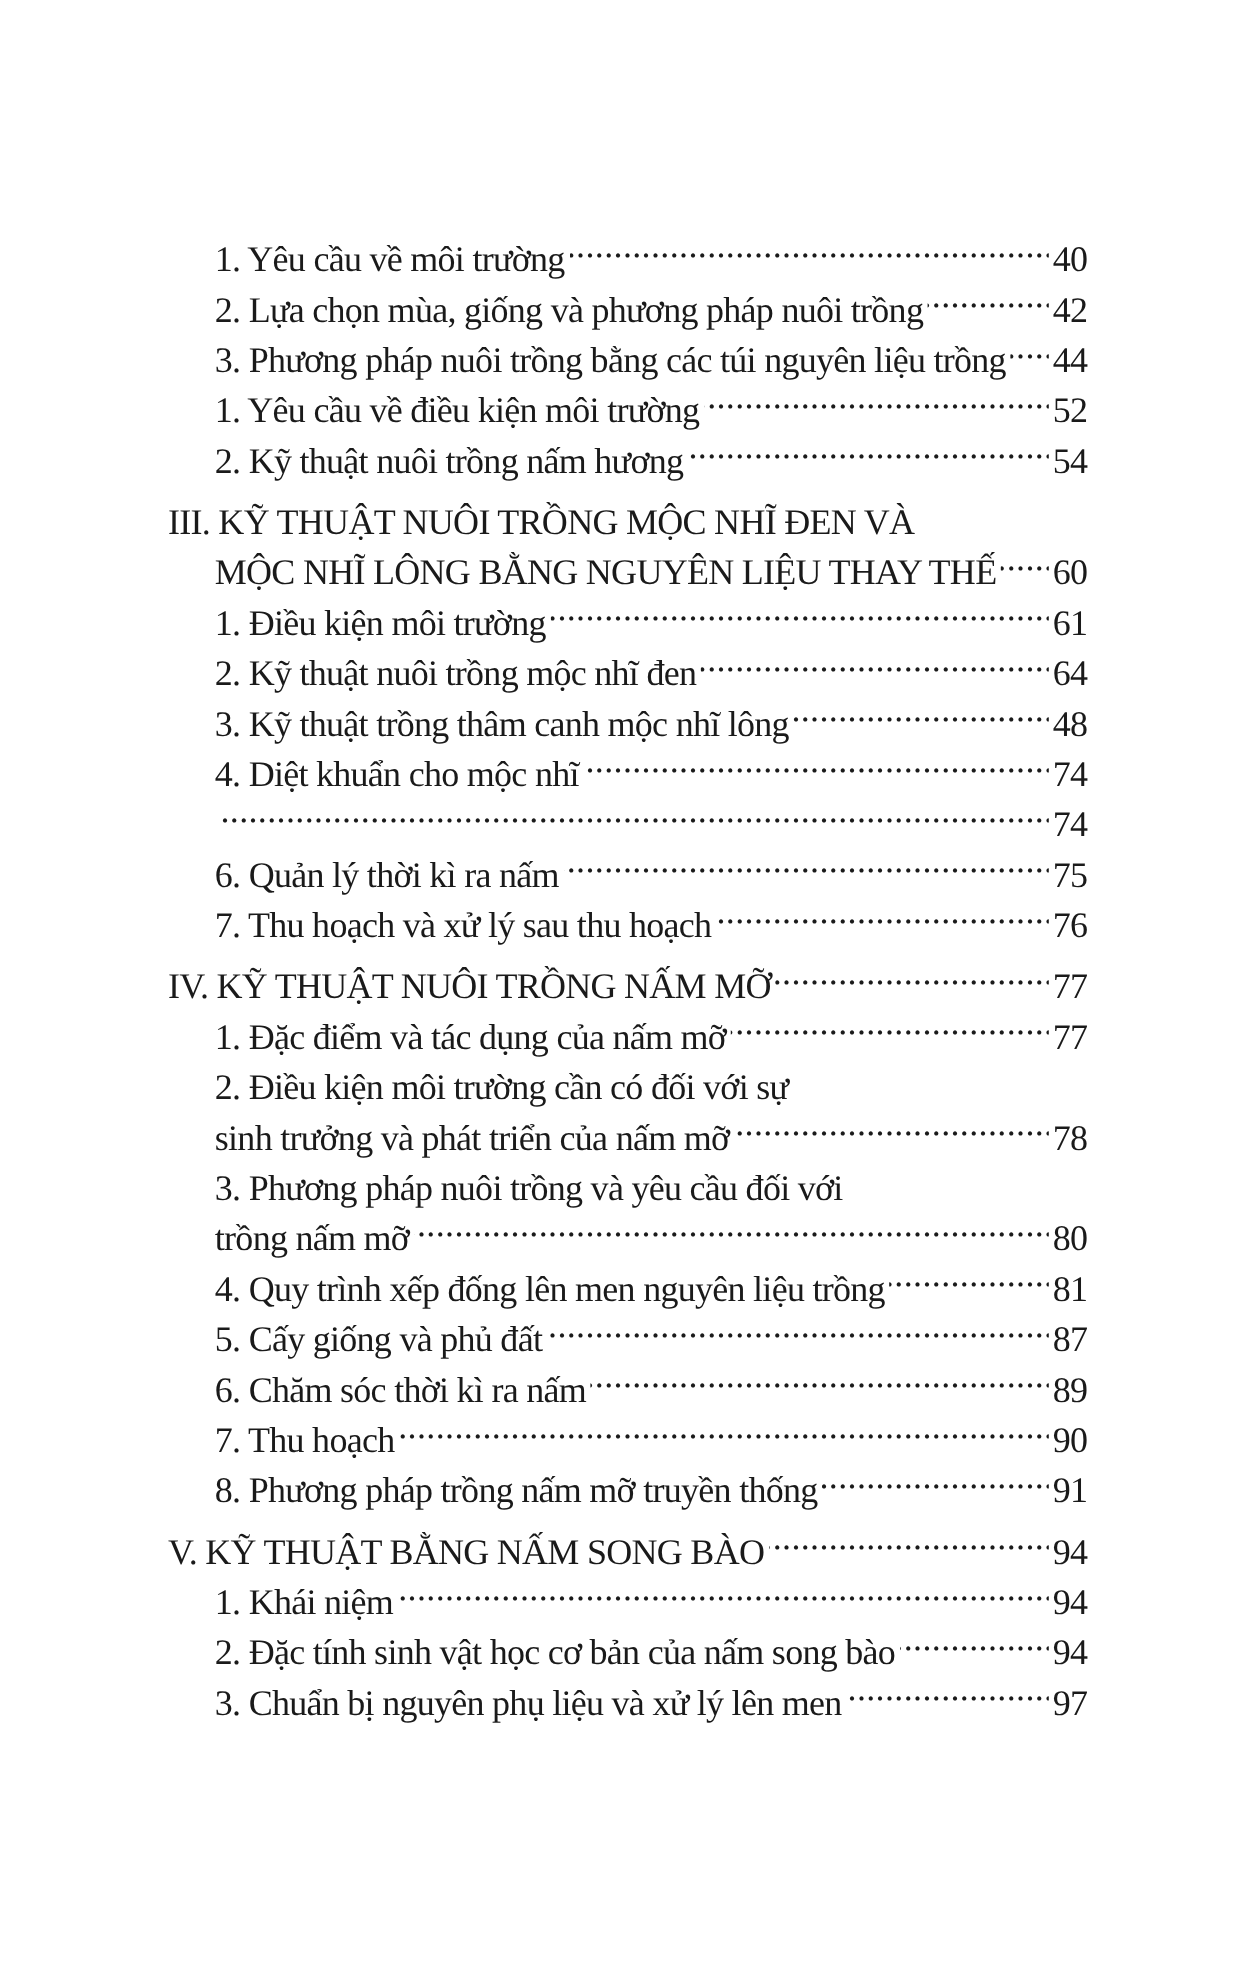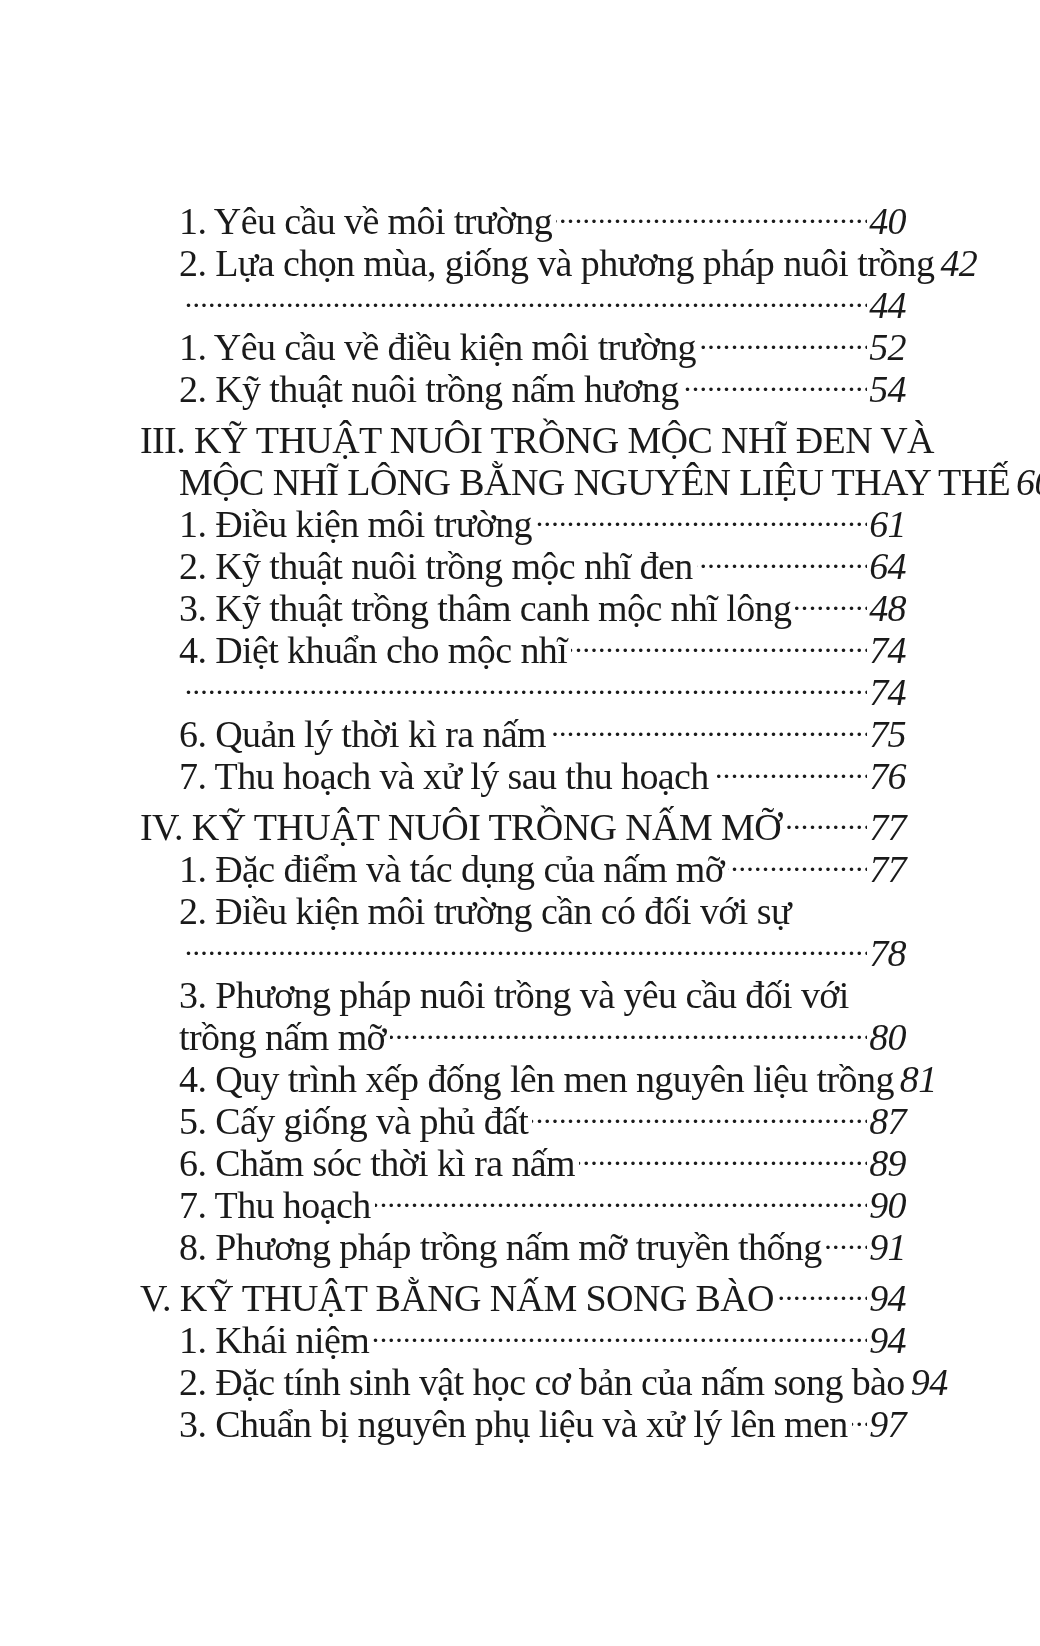--- a/index.html
+++ b/index.html
@@ -17,21 +17,21 @@
     }
     .toc {
       position: absolute;
       left: 140px;
       top: 196px;
       width: 766px;
     }
     .row {
       display: flex;
       align-items: baseline;
-      font-size: 38px;
+      font-size: 30px;
       line-height: 42px;
       height: 42px;
       letter-spacing: -0.6px;
       white-space: nowrap;
     }
     .row.section { margin-top: 9px; }
     .row.indent { padding-left: 39px; }
     .row.cont { padding-left: 39px; }
     .row .label { flex: 0 0 auto; }
     .row .leader {
@@ -43,39 +43,40 @@
     }
     .row .leader::after {
       content: ". . . . . . . . . . . . . . . . . . . . . . . . . . . . . . . . . . . . . . . . . . . . . . . . . . . . . . . . . . . . . . . . . . . . . . . . . . . . . . . . . . . . . . . . . . . . . . . . . . . . . . . . . . . . . . . . . . . . . . . . . . . . . . . . . . . . . . . . . . . . . . . . . . . . . . . . .";
       position: absolute;
       right: 0;
       bottom: 0;
       letter-spacing: -3.6px;
       font-size: 30px;
       white-space: nowrap;
     }
-    .row .page { flex: 0 0 auto; text-align: left; min-width: 30px; font-style: italic; }
+    .row .page { flex: 0 0 auto; text-align: right; min-width: 30px; }
     .row.nolead .leader { visibility: hidden; }
   </style>
 </head>
 <body>
 
 <div class="toc">
 
   <div class="row indent">
     <span class="label">1. Yêu cầu về môi trường</span>
     <span class="leader"></span>
     <span class="page">40</span>
   </div>
   <div class="row indent">
     <span class="label">2. Lựa chọn mùa, giống và phương pháp nuôi trồng</span>
     <span class="leader"></span>
     <span class="page">42</span>
   </div>
   <div class="row indent">
+    <span class="label">3. Phương pháp nuôi trồng bằng các túi nguyên liệu trồng</span>
     <span class="leader"></span>
     <span class="page">44</span>
   </div>
 
   <div class="row indent">
     <span class="label">1. Yêu cầu về điều kiện môi trường</span>
     <span class="leader"></span>
     <span class="page">52</span>
   </div>
   <div class="row indent">
@@ -138,20 +139,21 @@
     <span class="label">1. Đặc điểm và tác dụng của nấm mỡ</span>
     <span class="leader"></span>
     <span class="page">77</span>
   </div>
   <div class="row indent nolead">
     <span class="label">2. Điều kiện môi trường cần có đối với sự</span>
     <span class="leader"></span>
     <span class="page"></span>
   </div>
   <div class="row cont">
+    <span class="label">sinh trưởng và phát triển của nấm mỡ</span>
     <span class="leader"></span>
     <span class="page">78</span>
   </div>
   <div class="row indent nolead">
     <span class="label">3. Phương pháp nuôi trồng và yêu cầu đối với</span>
     <span class="leader"></span>
     <span class="page"></span>
   </div>
   <div class="row cont">
     <span class="label">trồng nấm mỡ</span>

